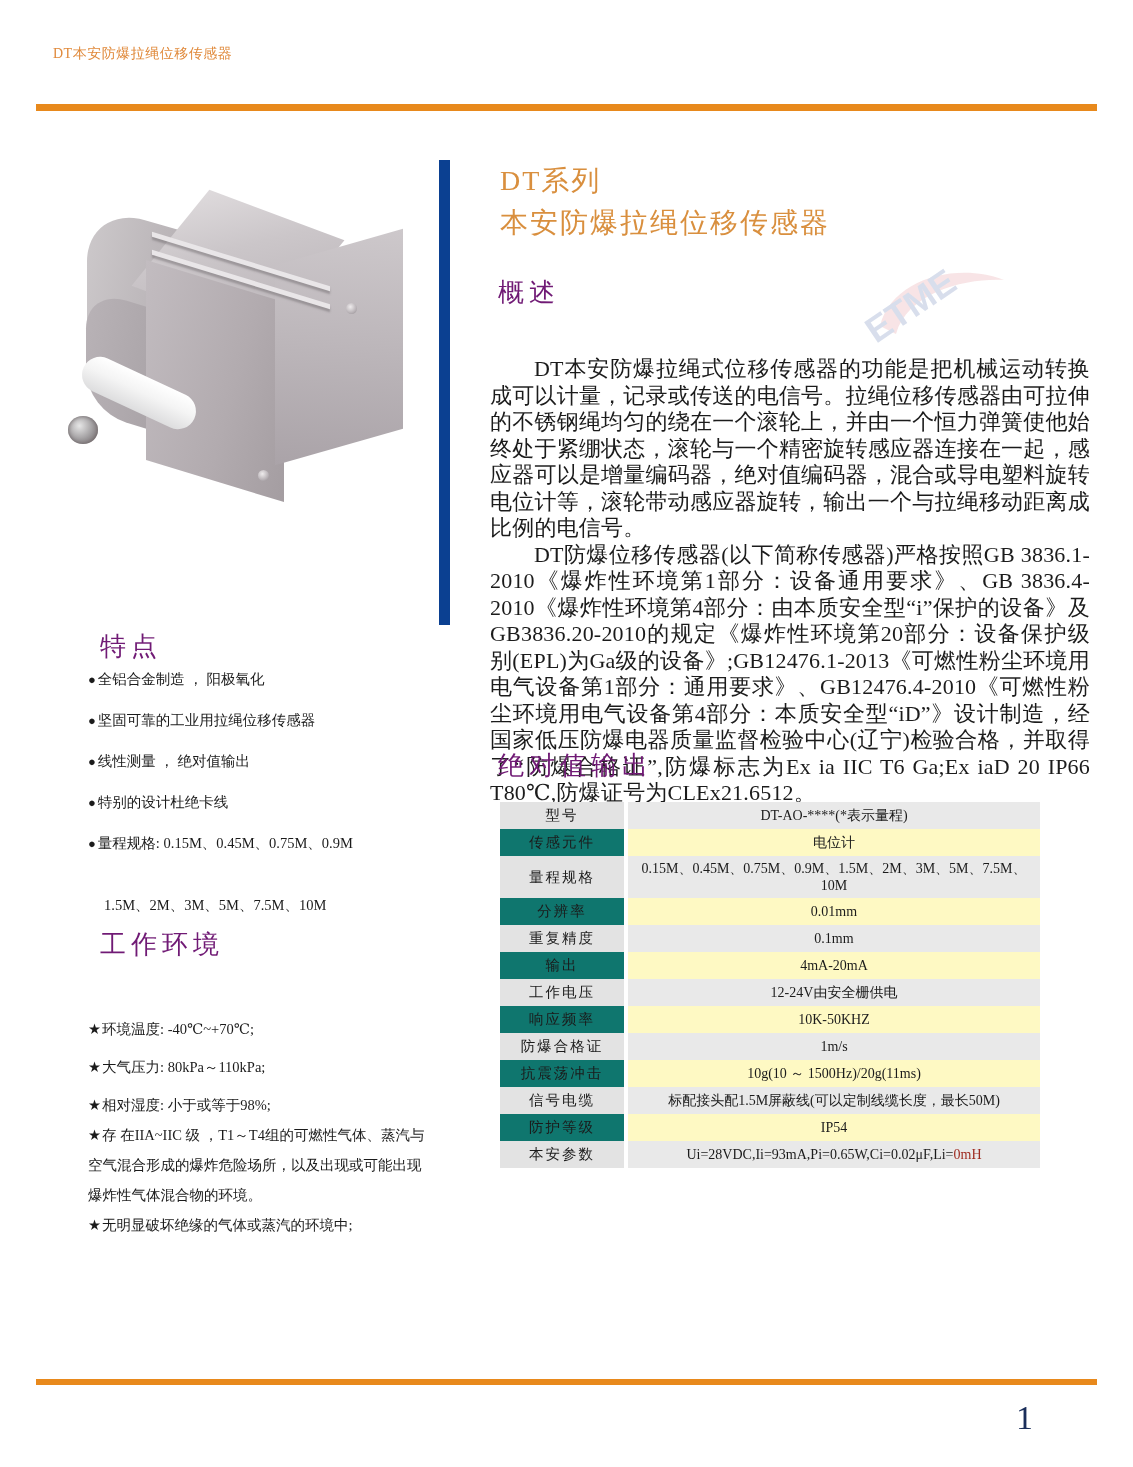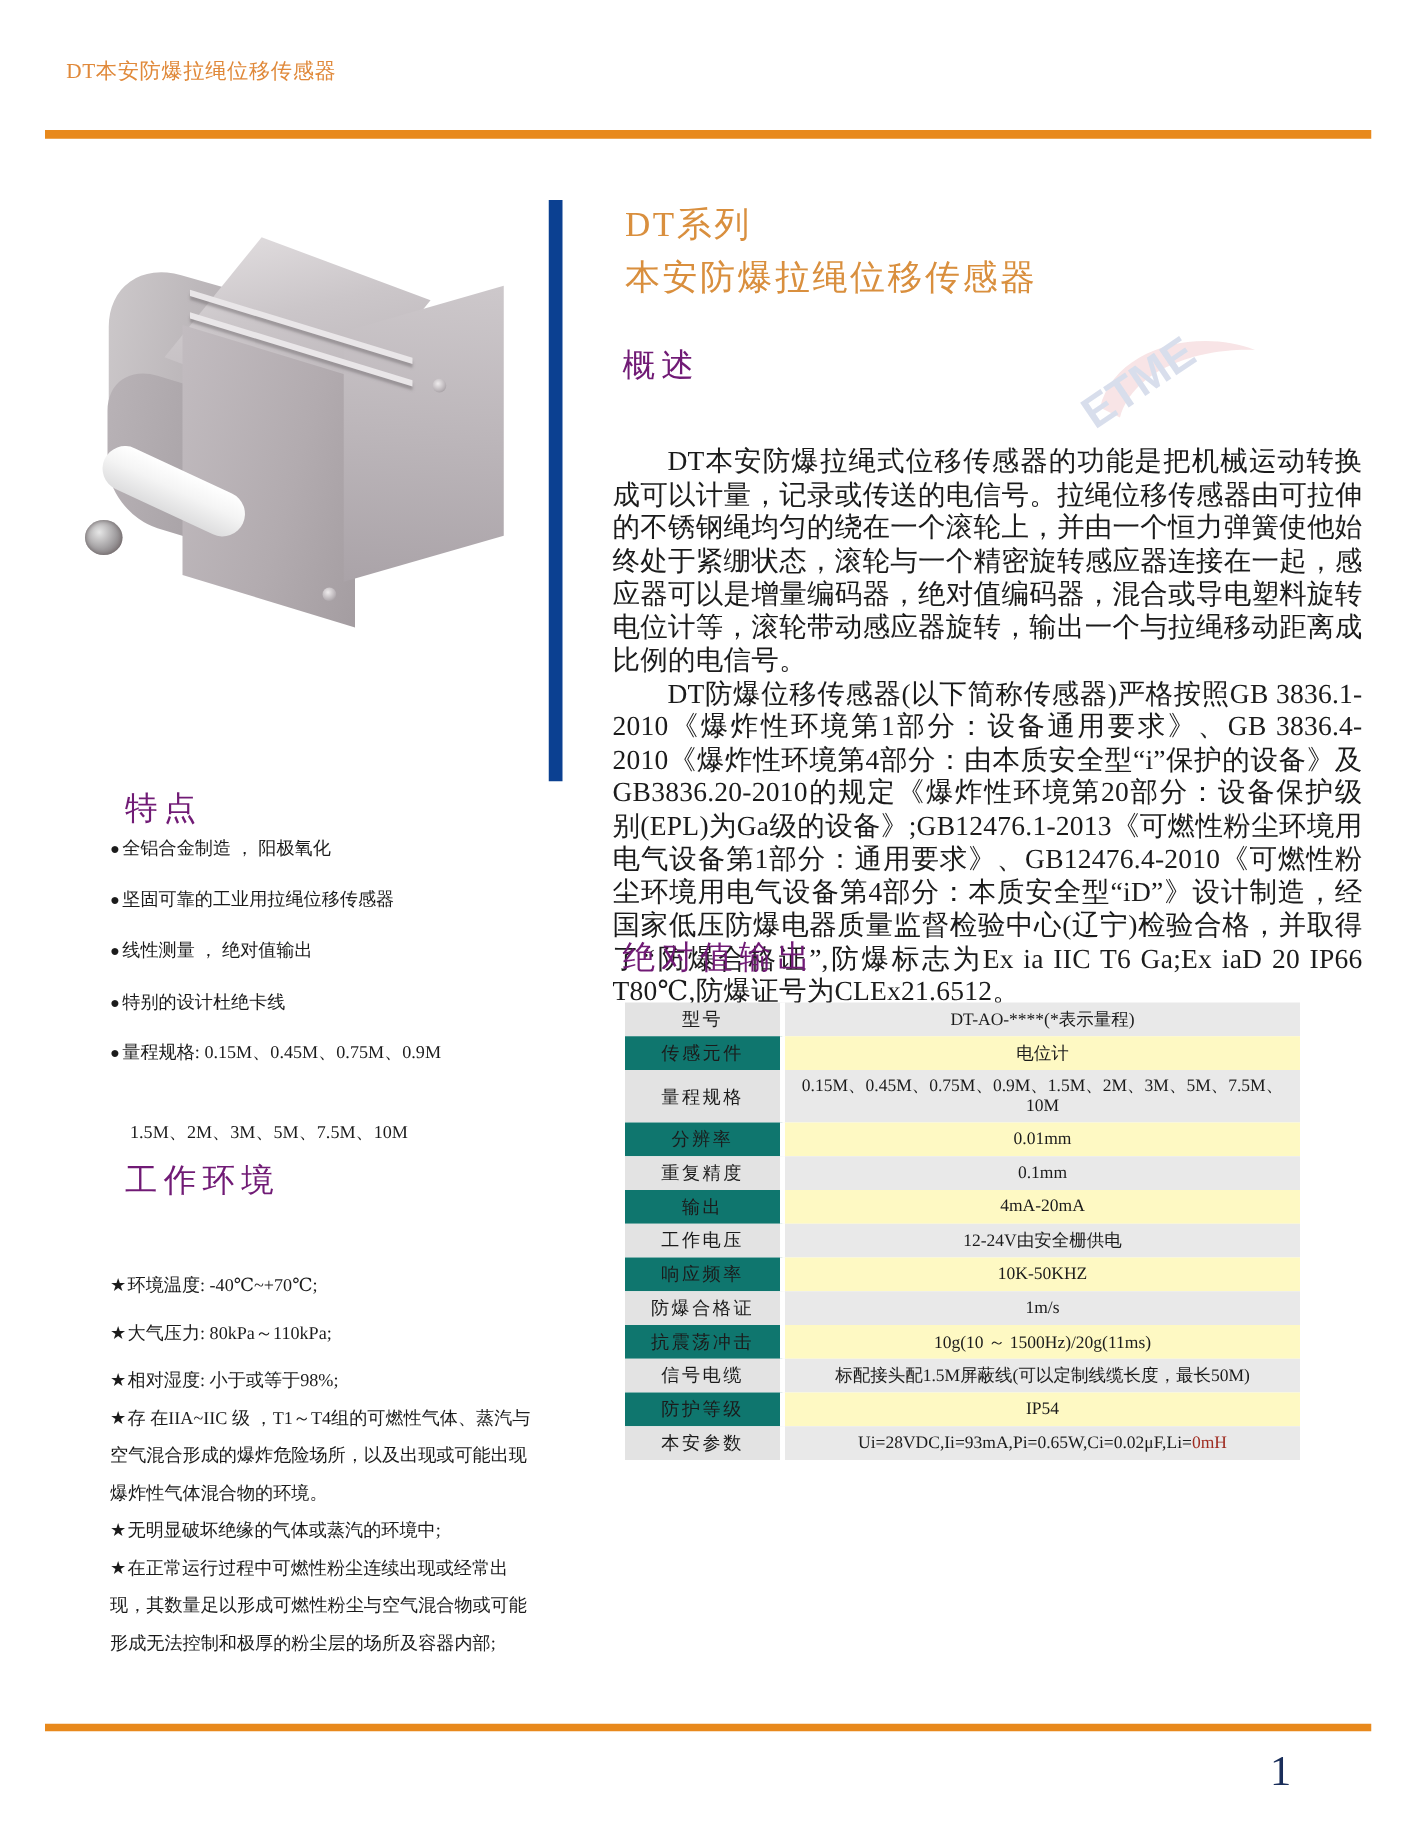--- a/index.html
+++ b/index.html
@@ -18,21 +18,21 @@
 
   
   #doc-header {
     position: absolute;
     left: 0; top: 0;
     width: 1133px; height: 110px;
   }
   #header-title {
     position: absolute;
     left: 53px; top: 45px;
-    font-size: 17px;
+    font-size: 14px;
     letter-spacing: 0.5px;
     color: #e0893a;
     white-space: nowrap;
   }
   #header-rule {
     position: absolute;
     left: 36px; top: 104px;
     width: 1061px; height: 7px;
     background: #e8891c;
   }
@@ -295,21 +295,20 @@
   <div id="feature-continuation">1.5M、2M、3M、5M、7.5M、10M</div>
 
   <h2 id="env-heading" class="section-heading">工作环境</h2>
 
   <div id="env-list">
     <p><span class="star">★</span><span>环境温度:  -40℃~+70℃;</span></p>
     <p><span class="star">★</span><span>大气压力: 80kPa～110kPa;</span></p>
     <p class="tight"><span class="star">★</span><span>相对湿度: 小于或等于98%;</span></p>
     <p class="tight"><span class="star">★</span><span>存 在IIA~IIC  级 ，T1～T4组的可燃性气体、蒸汽与空气混合形成的爆炸危险场所，以及出现或可能出现爆炸性气体混合物的环境。</span></p>
     <p class="tight"><span class="star">★</span><span>无明显破坏绝缘的气体或蒸汽的环境中;</span></p>
-    <p class="tight"><span class="star">★</span><span>在正常运行过程中可燃性粉尘连续出现或经常出现，其数量足以形成可燃性粉尘与空气混合物或可能形成无法控制和极厚的粉尘层的场所及容器内部;</span></p>
   </div>
 </div>
 
 <div id="blue-bar"></div>
 
 <div id="right-col">
 
   <div id="product-title">
     <div>DT系列</div>
     <div>本安防爆拉绳位移传感器</div>

